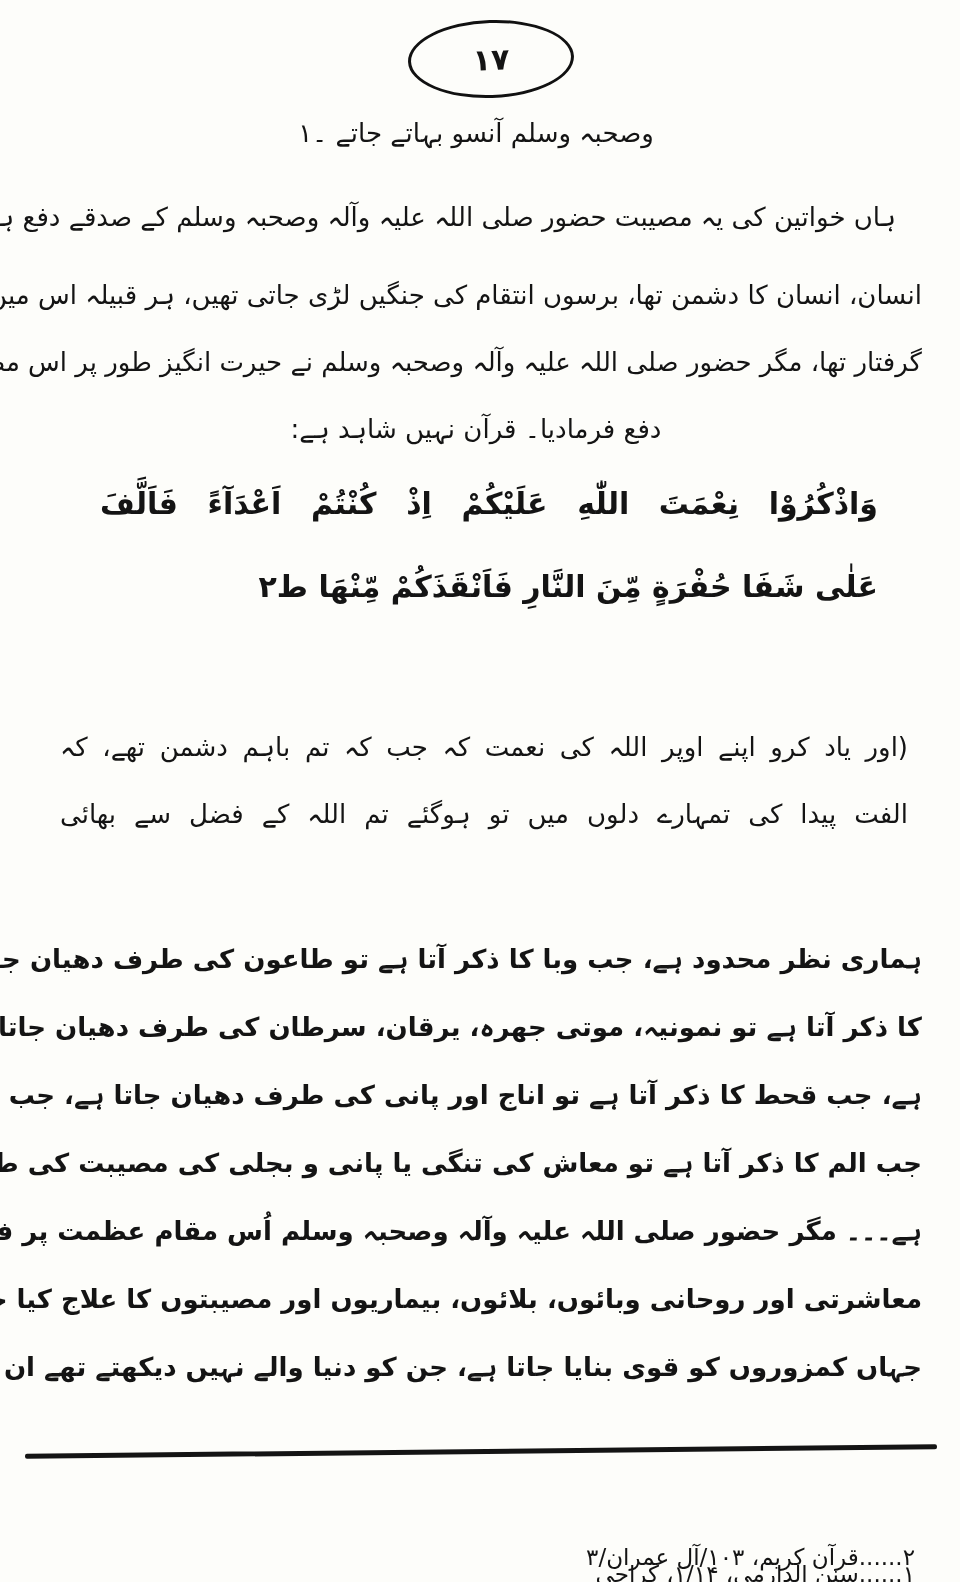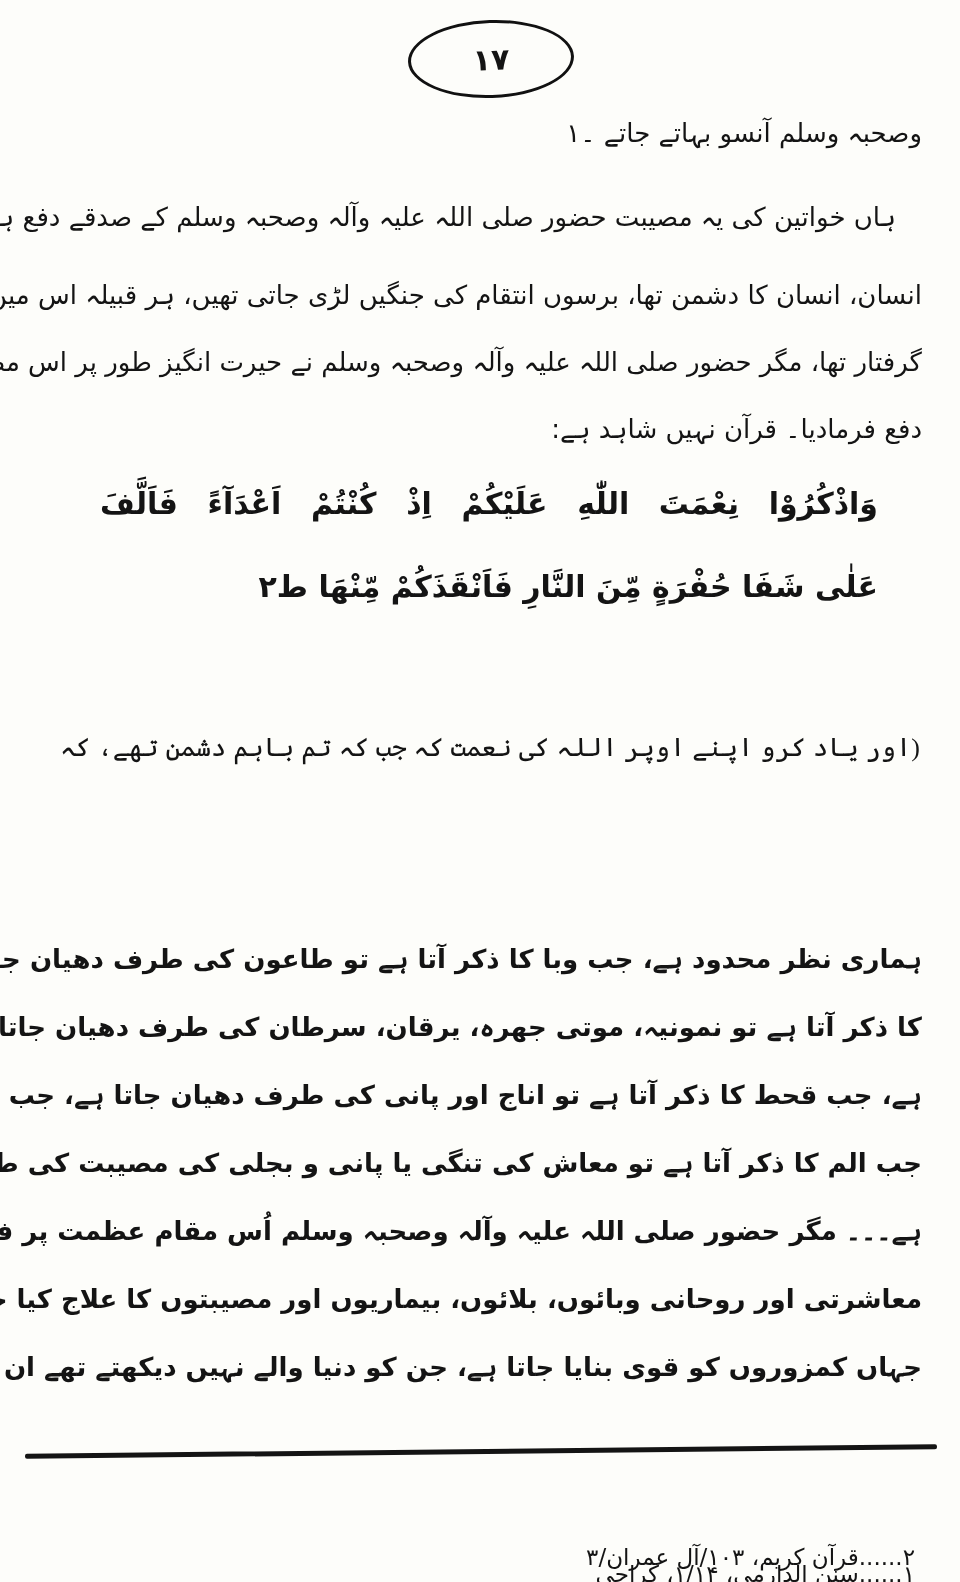--- a/index.html
+++ b/index.html
@@ -25,38 +25,38 @@
     display: flex; align-items: center; justify-content: center;
     transform: rotate(-2deg);
   }
   .oval span { font-size: 30px; font-weight: 700; letter-spacing: 2px; }
 
   .block { position: absolute; left: 30px; right: 38px; }
 
   .ln {
     height: 67px; line-height: 67px;
     font-size: 26px;
-    text-align: right;
+    text-align: center;
     white-space: nowrap;
   }
   .ln.j { text-align: justify; text-align-last: justify; }
 
   .cont   { top: 100px; }
   .women  { top: 184px; padding-right: 26px; }
   .enmity { top: 262px; }
 
   .quran  { top: 462px; left: 100px; right: 82px; }
   .qln {
     height: 83px; line-height: 83px;
     font-size: 30px; font-weight: 700;
     text-align: right; white-space: nowrap;
   }
   .qln.j { text-align: justify; text-align-last: justify; }
 
-  .transl { top: 714px; left: 60px; right: 40px; font-family: Liberation Serif, serif; }
+  .transl { top: 714px; left: 60px; right: 52px; }
   .outlook{ top: 925px; font-weight: bold; }
   .outlook .ln { height: 68px; line-height: 68px; }
 
   .fnrule {
     position: absolute; top: 1449px; left: 25px;
     width: 912px; height: 5px;
     background: #141414;
     transform: rotate(-0.6deg);
     border-radius: 2px;
   }
@@ -91,20 +91,21 @@
     <div class="ln">دفع فرمادیا۔ قرآن نہیں شاہد ہے:</div>
   </div>
 
   <div class="block quran">
     <div class="qln j">وَاذْكُرُوْا نِعْمَتَ اللّٰهِ عَلَيْكُمْ اِذْ كُنْتُمْ اَعْدَآءً فَاَلَّفَ</div>
     <div class="qln">عَلٰى شَفَا حُفْرَةٍ مِّنَ النَّارِ فَاَنْقَذَكُمْ مِّنْهَا ط۲</div>
   </div>
 
   <div class="block transl">
     <div class="ln j">(اور یاد کرو اپنے اوپر اللہ کی نعمت کہ جب کہ تم باہم دشمن تھے، کہ</div>
+    <div class="ln j">الفت پیدا کی تمہارے دلوں میں تو ہوگئے تم اللہ کے فضل سے بھائی</div>
   </div>
 
   <div class="block outlook">
     <div class="ln j">ہماری نظر محدود ہے، جب وبا کا ذکر آتا ہے تو طاعون کی طرف دھیان جاتا</div>
     <div class="ln j">کا ذکر آتا ہے تو نمونیہ، موتی جھرہ، یرقان، سرطان کی طرف دھیان جاتا ہے،</div>
     <div class="ln j">ہے، جب قحط کا ذکر آتا ہے تو اناج اور پانی کی طرف دھیان جاتا ہے، جب مرض</div>
     <div class="ln j">جب الم کا ذکر آتا ہے تو معاش کی تنگی یا پانی و بجلی کی مصیبت کی طرف دھیان جاتا</div>
     <div class="ln j">ہے۔۔۔ مگر حضور صلی اللہ علیہ وآلہ وصحبہ وسلم اُس مقام عظمت پر فائز ہیں، جہاں</div>
     <div class="ln j">معاشرتی اور روحانی وبائوں، بلائوں، بیماریوں اور مصیبتوں کا علاج کیا جاتا ہے،</div>
     <div class="ln j">جہاں کمزوروں کو قوی بنایا جاتا ہے، جن کو دنیا والے نہیں دیکھتے تھے ان کو سب دیکھنے</div>

